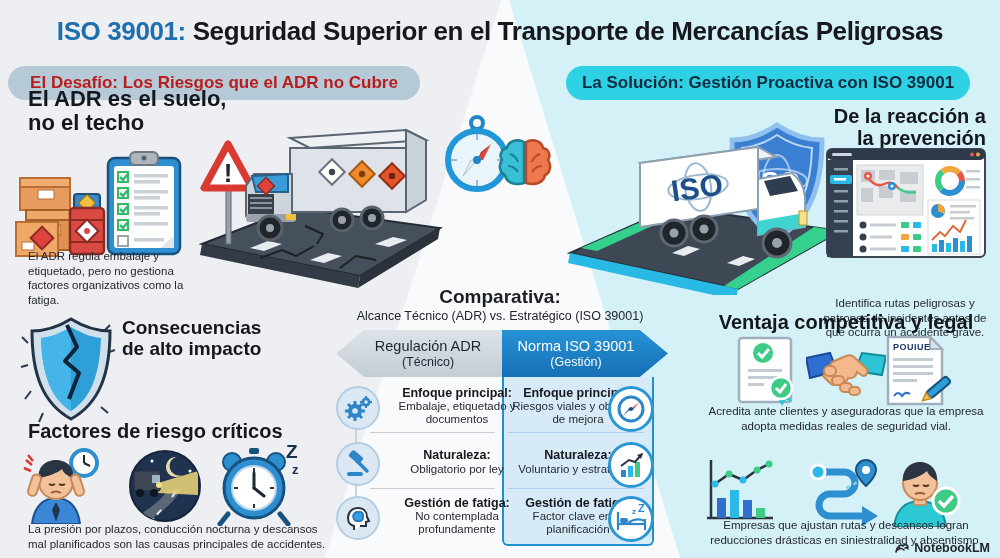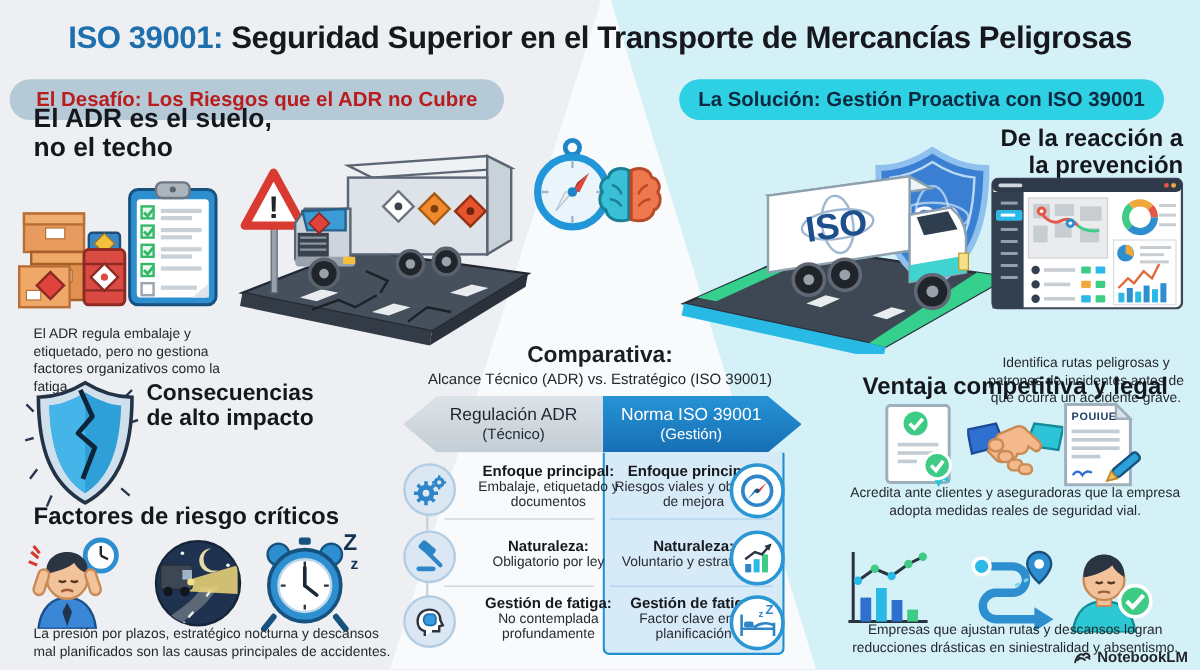--- a/index.html
+++ b/index.html
@@ -119,21 +119,21 @@
           <rect x="120" y="46" width="26" height="3.5"></rect>
         <rect x="120" y="56" width="34" height="3.5"></rect>
           <rect x="120" y="62" width="26" height="3.5"></rect>
         <rect x="120" y="72" width="34" height="3.5"></rect>
           <rect x="120" y="88" width="30" height="3.5"></rect>
       </g>
       <path d="M146 98 l14 -12 v12 z" fill="#dfe5ea"></path>
     </g>
   </svg>
 
-  <div class="abs body-txt" style="left:28px;top:272px;width:188px;">El ADR regula embalaje y etiquetado, pero no gestiona factores organizativos como la fatiga.</div>
+  <div class="abs body-txt" style="left:28px;top:249px;width:188px;">El ADR regula embalaje y etiquetado, pero no gestiona factores organizativos como la fatiga.</div>
 
   <svg class="abs" style="left:190px;top:108px;" width="258" height="182" viewBox="0 0 258 182">
     <polygon points="12,136 105,100 250,120 170,168" fill="#46505d" stroke="#242a33" stroke-width="2"></polygon>
     <polygon points="12,136 170,168 168,180 10,147" fill="#333b46"></polygon>
     <polygon points="250,120 170,168 168,180 248,131" fill="#2b323c"></polygon>
     <g fill="#e8ecef">
         <polygon points="60,140 78,133 92,136 74,143"></polygon>
         <polygon points="120,152 138,145 152,148 134,155"></polygon>
         <polygon points="185,136 203,129 217,132 199,139"></polygon>
       </g>
@@ -256,21 +256,21 @@
         <line x1="40" y1="28" x2="40" y2="32"></line>
         <line x1="40" y1="64" x2="40" y2="68"></line>
         <line x1="20" y1="48" x2="24" y2="48"></line>
         <line x1="56" y1="48" x2="60" y2="48"></line>
       </g>
     <line x1="40" y1="48" x2="40" y2="33" stroke="#1c2834" stroke-width="3" stroke-linecap="round"></line>
     <line x1="40" y1="48" x2="50" y2="56" stroke="#1c2834" stroke-width="3" stroke-linecap="round"></line>
     <rect x="35" y="8" width="10" height="6" rx="2" fill="#17527e"></rect>
   </svg>
 
-  <div class="abs body-txt" style="left:28px;top:522px;width:302px;">La presión por plazos, estratégico nocturna y descansos mal planificados son las causas principales de accidentes.</div>
+  <div class="abs body-txt" style="left:28px;top:522px;width:302px;">La presión por plazos, conducción nocturna y descansos mal planificados son las causas principales de accidentes.</div>
 
   <svg class="abs" style="left:445px;top:114px;" width="64" height="80" viewBox="0 0 64 80">
     <circle cx="32" cy="9" r="6" fill="none" stroke="#1f85c6" stroke-width="4"></circle>
     <rect x="26" y="13" width="12" height="7" fill="#1f85c6"></rect>
     <circle cx="32" cy="46" r="29" fill="#eaf4fb" stroke="#2196d8" stroke-width="6"></circle>
     <g stroke="#9db8cc" stroke-width="2">
         <line x1="32" y1="20" x2="32" y2="26"></line>
         <line x1="32" y1="66" x2="32" y2="72"></line>
         <line x1="6" y1="46" x2="12" y2="46"></line>
         <line x1="52" y1="46" x2="58" y2="46"></line>

